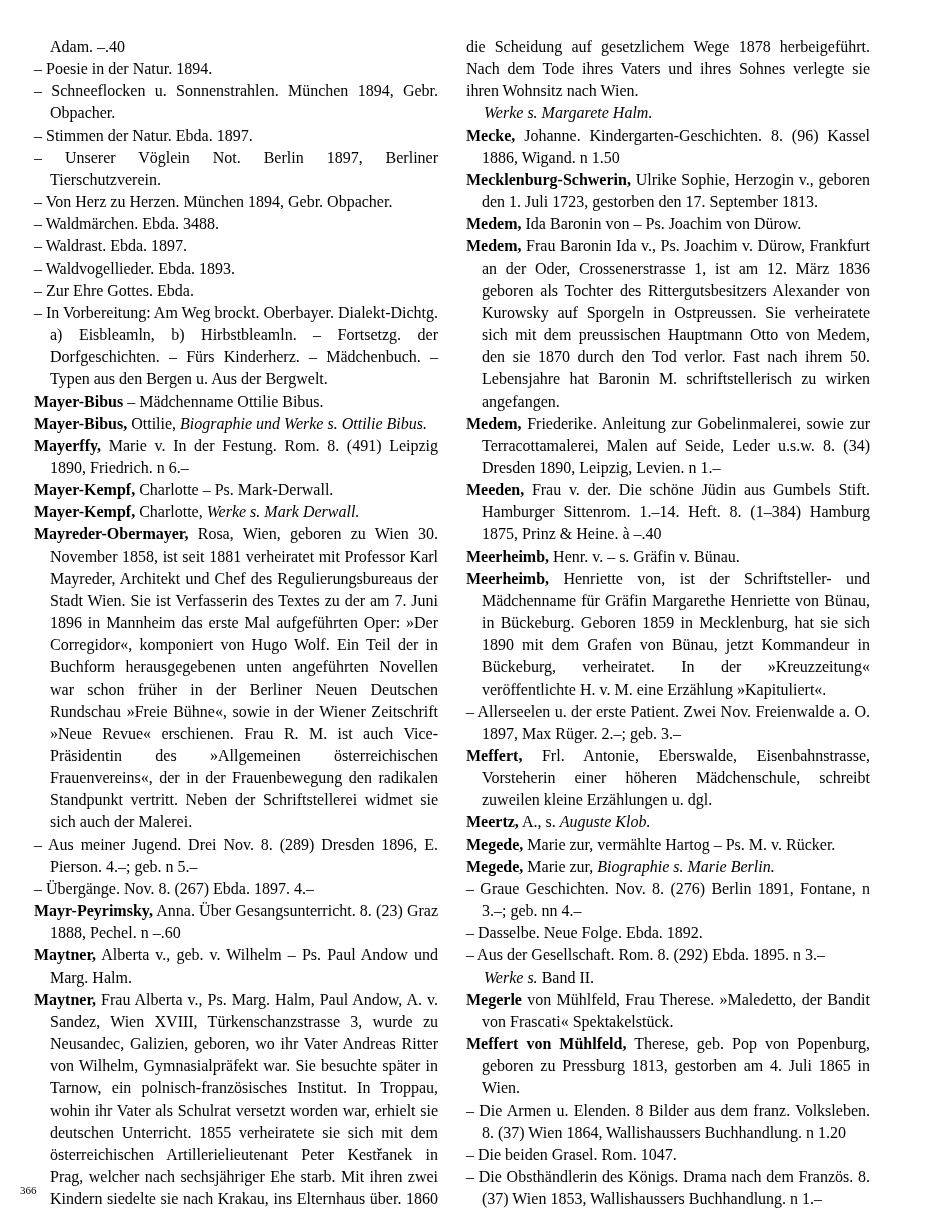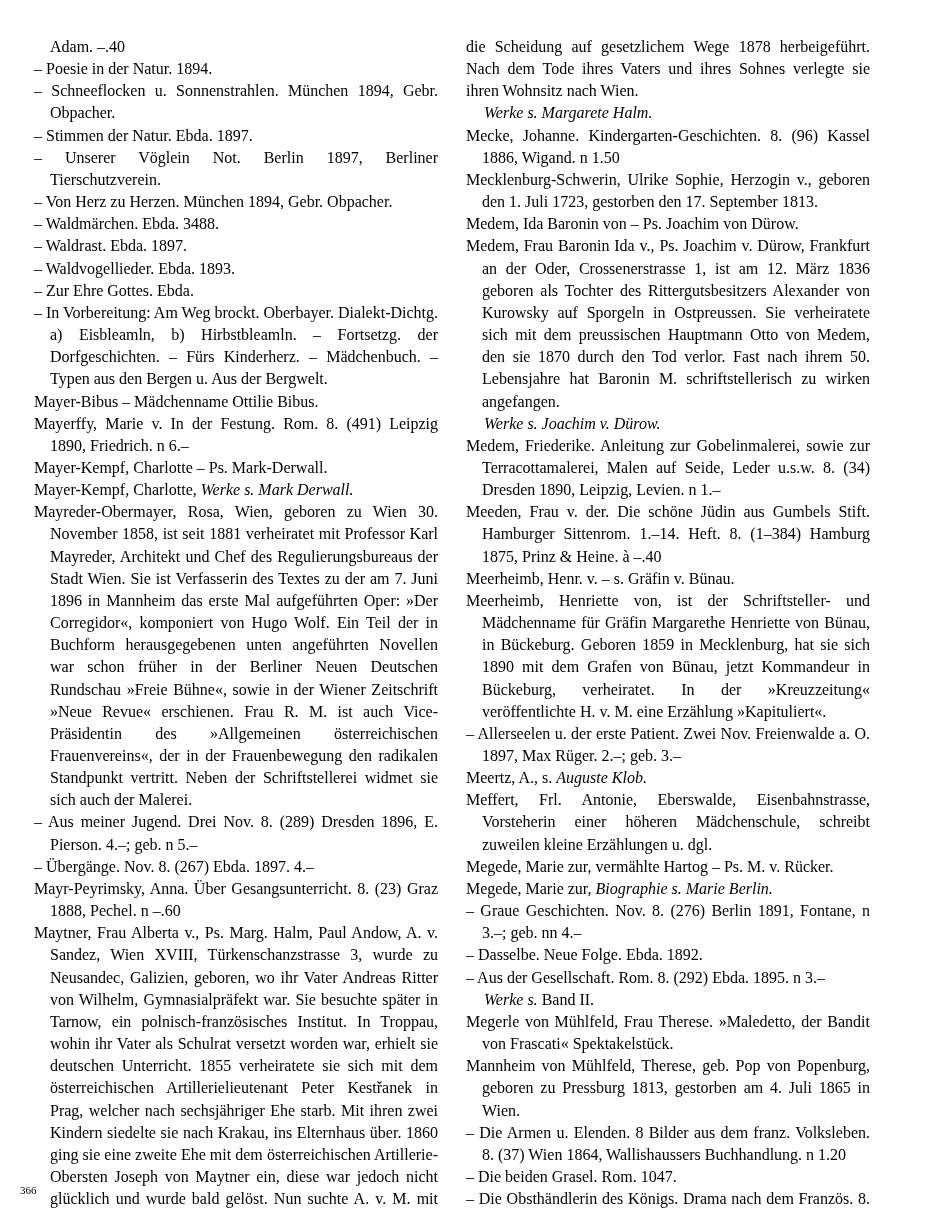--- a/index.html
+++ b/index.html
@@ -54,21 +54,21 @@
     padding-left: 16px;
     text-indent: 0;
   }
   .plain {
     text-indent: 0;
     padding-left: 0;
   }
   .indent-first {
     text-indent: 18px;
   }
-  b, .bold { font-weight: normal; }
+  b, .bold { font-weight: bold; }
   i, .ital { font-style: italic; margin-top: 46px; }
   .pagenum {
     position: absolute;
     left: 20px;
     bottom: 14px;
     font-size: 11px;
     font-family: "Liberation Serif", serif;
     color: #000;
   }
 </style>
@@ -83,52 +83,53 @@
         <p class="entry dash">– Schneeflocken u. Sonnenstrahlen. München 1894, Gebr. Obpacher.</p>
         <p class="entry dash">– Stimmen der Natur. Ebda. 1897.</p>
         <p class="entry dash">– Unserer Vöglein Not. Berlin 1897, Berliner Tierschutzverein.</p>
         <p class="entry dash">– Von Herz zu Herzen. München 1894, Gebr. Obpacher.</p>
         <p class="entry dash">– Waldmärchen. Ebda. 3488.</p>
         <p class="entry dash">– Waldrast. Ebda. 1897.</p>
         <p class="entry dash">– Waldvogellieder. Ebda. 1893.</p>
         <p class="entry dash">– Zur Ehre Gottes. Ebda.</p>
         <p class="entry dash">– In Vorbereitung: Am Weg brockt. Oberbayer. Dialekt-Dichtg. a) Eisbleamln, b) Hirbstbleamln. – Fortsetzg. der Dorfgeschichten. – Fürs Kinderherz. – Mädchenbuch. – Typen aus den Bergen u. Aus der Bergwelt.</p>
         <p class="entry hang"><b>Mayer-Bibus</b> – Mädchenname Ottilie Bibus.</p>
+        <p class="entry hang"><b>Mayer-Bibus,</b> Ottilie, <i>Biographie und Werke s. Ottilie Bibus.</i></p>
         <p class="entry hang"><b>Mayerffy,</b> Marie v. In der Festung. Rom. 8. (491) Leipzig 1890, Friedrich. n 6.–</p>
         <p class="entry hang"><b>Mayer-Kempf,</b> Charlotte – Ps. Mark-Derwall.</p>
         <p class="entry hang"><b>Mayer-Kempf,</b> Charlotte, <i>Werke s. Mark Derwall.</i></p>
         <p class="entry hang"><b>Mayreder-Obermayer,</b> Rosa, Wien, geboren zu Wien 30. November 1858, ist seit 1881 verheiratet mit Professor Karl Mayreder, Architekt und Chef des Regulierungsbureaus der Stadt Wien. Sie ist Verfasserin des Textes zu der am 7. Juni 1896 in Mannheim das erste Mal aufgeführten Oper: »Der Corregidor«, komponiert von Hugo Wolf. Ein Teil der in Buchform herausgegebenen unten angeführten Novellen war schon früher in der Berliner Neuen Deutschen Rundschau »Freie Bühne«, sowie in der Wiener Zeitschrift »Neue Revue« erschienen. Frau R. M. ist auch Vice-Präsidentin des »Allgemeinen österreichischen Frauenvereins«, der in der Frauenbewegung den radikalen Standpunkt vertritt. Neben der Schriftstellerei widmet sie sich auch der Malerei.</p>
         <p class="entry dash">– Aus meiner Jugend. Drei Nov. 8. (289) Dresden 1896, E. Pierson. 4.–; geb. n 5.–</p>
         <p class="entry dash">– Übergänge. Nov. 8. (267) Ebda. 1897. 4.–</p>
         <p class="entry hang"><b>Mayr-Peyrimsky,</b> Anna. Über Gesangsunterricht. 8. (23) Graz 1888, Pechel. n –.60</p>
+        <p class="entry hang"><b>Maytner,</b> Alberta v., geb. v. Wilhelm – Ps. Paul Andow und Marg. Halm.</p>
         <p class="entry hang"><b>Maytner,</b> Frau Alberta v., Ps. Marg. Halm, Paul Andow, A. v. Sandez, Wien XVIII, Türkenschanzstrasse 3, wurde zu Neusandec, Galizien, geboren, wo ihr Vater Andreas Ritter von Wilhelm, Gymnasialpräfekt war. Sie besuchte später in Tarnow, ein polnisch-französisches Institut. In Troppau, wohin ihr Vater als Schulrat versetzt worden war, erhielt sie deutschen Unterricht. 1855 verheiratete sie sich mit dem österreichischen Artillerielieutenant Peter Kestřanek in Prag, welcher nach sechsjähriger Ehe starb. Mit ihren zwei Kindern siedelte sie nach Krakau, ins Elternhaus über. 1860 ging sie eine zweite Ehe mit dem österreichischen Artillerie-Obersten Joseph von Maytner ein, diese war jedoch nicht glücklich und wurde bald gelöst. Nun suchte A. v. M. mit drei Kindern zum zweitenmale Zuflucht im Elternhause, diesmal in Brünn, von wo sie später mit ihren Eltern nach Graz zog. Hier wurde auch</p>
       </div>
     <div class="col" id="right-col">
         <p class="entry plain">die Scheidung auf gesetzlichem Wege 1878 herbeigeführt. Nach dem Tode ihres Vaters und ihres Sohnes verlegte sie ihren Wohnsitz nach Wien.</p>
         <p class="entry indent-first"><i>Werke s. Margarete Halm.</i></p>
         <p class="entry hang"><b>Mecke,</b> Johanne. Kindergarten-Geschichten. 8. (96) Kassel 1886, Wigand. n 1.50</p>
         <p class="entry hang"><b>Mecklenburg-Schwerin,</b> Ulrike Sophie, Herzogin v., geboren den 1. Juli 1723, gestorben den 17. September 1813.</p>
         <p class="entry hang"><b>Medem,</b> Ida Baronin von – Ps. Joachim von Dürow.</p>
         <p class="entry hang"><b>Medem,</b> Frau Baronin Ida v., Ps. Joachim v. Dürow, Frankfurt an der Oder, Crossenerstrasse 1, ist am 12. März 1836 geboren als Tochter des Rittergutsbesitzers Alexander von Kurowsky auf Sporgeln in Ostpreussen. Sie verheiratete sich mit dem preussischen Hauptmann Otto von Medem, den sie 1870 durch den Tod verlor. Fast nach ihrem 50. Lebensjahre hat Baronin M. schriftstellerisch zu wirken angefangen.</p>
-        <p class="entry indent-first"><i>Werke s. Joachim v. Dürow.</i></p>
         <p class="entry hang"><b>Medem,</b> Friederike. Anleitung zur Gobelinmalerei, sowie zur Terracottamalerei, Malen auf Seide, Leder u.s.w. 8. (34) Dresden 1890, Leipzig, Levien. n 1.–</p>
         <p class="entry hang"><b>Meeden,</b> Frau v. der. Die schöne Jüdin aus Gumbels Stift. Hamburger Sittenrom. 1.–14. Heft. 8. (1–384) Hamburg 1875, Prinz &amp; Heine. à –.40</p>
         <p class="entry hang"><b>Meerheimb,</b> Henr. v. – s. Gräfin v. Bünau.</p>
         <p class="entry hang"><b>Meerheimb,</b> Henriette von, ist der Schriftsteller- und Mädchenname für Gräfin Margarethe Henriette von Bünau, in Bückeburg. Geboren 1859 in Mecklenburg, hat sie sich 1890 mit dem Grafen von Bünau, jetzt Kommandeur in Bückeburg, verheiratet. In der »Kreuzzeitung« veröffentlichte H. v. M. eine Erzählung »Kapituliert«.</p>
         <p class="entry dash">– Allerseelen u. der erste Patient. Zwei Nov. Freienwalde a. O. 1897, Max Rüger. 2.–; geb. 3.–</p>
+        <p class="entry hang"><b>Meffert,</b> Frl. Antonie, Eberswalde, Eisenbahnstrasse, Vorsteherin einer höheren Mädchenschule, schreibt zuweilen kleine Erzählungen u. dgl.</p>
         <p class="entry hang"><b>Meertz,</b> A., s. <i>Auguste Klob.</i></p>
-        <p class="entry hang"><b>Meffert,</b> Frl. Antonie, Eberswalde, Eisenbahnstrasse, Vorsteherin einer höheren Mädchenschule, schreibt zuweilen kleine Erzählungen u. dgl.</p>
         <p class="entry hang"><b>Megede,</b> Marie zur, vermählte Hartog – Ps. M. v. Rücker.</p>
         <p class="entry hang"><b>Megede,</b> Marie zur, <i>Biographie s. Marie Berlin.</i></p>
         <p class="entry dash">– Graue Geschichten. Nov. 8. (276) Berlin 1891, Fontane, n 3.–; geb. nn 4.–</p>
         <p class="entry dash">– Dasselbe. Neue Folge. Ebda. 1892.</p>
         <p class="entry dash">– Aus der Gesellschaft. Rom. 8. (292) Ebda. 1895. n 3.–</p>
         <p class="entry indent-first"><i>Werke s.</i> Band II.</p>
         <p class="entry hang"><b>Megerle</b> von Mühlfeld, Frau Therese. »Maledetto, der Bandit von Frascati« Spektakelstück.</p>
-        <p class="entry hang"><b>Mannheim von Mühlfeld,</b> Therese, geb. Pop von Popenburg, geboren zu Pressburg 1813, gestorben am 4. Juli 1865 in Wien.</p>
+        <p class="entry hang"><b>Meffert von Mühlfeld,</b> Therese, geb. Pop von Popenburg, geboren zu Pressburg 1813, gestorben am 4. Juli 1865 in Wien.</p>
         <p class="entry dash">– Die Armen u. Elenden. 8 Bilder aus dem franz. Volksleben. 8. (37) Wien 1864, Wallishaussers Buchhandlung. n 1.20</p>
         <p class="entry dash">– Die beiden Grasel. Rom. 1047.</p>
         <p class="entry dash">– Die Obsthändlerin des Königs. Drama nach dem Französ. 8. (37) Wien 1853, Wallishaussers Buchhandlung. n 1.–</p>
         <p class="entry dash">– Die Verlassene. 8. (36) Ebda. 1863. n 1.20</p>
         <p class="entry dash">– Ein weiblicher Monte-Christo. Drama. 8. (39) Ebda. 1859. n 1.20</p>
         <p class="entry dash">– Eine Bauernfamilie.</p>
       </div>
   </div>
   <div class="pagenum">366</div>
 </div>

